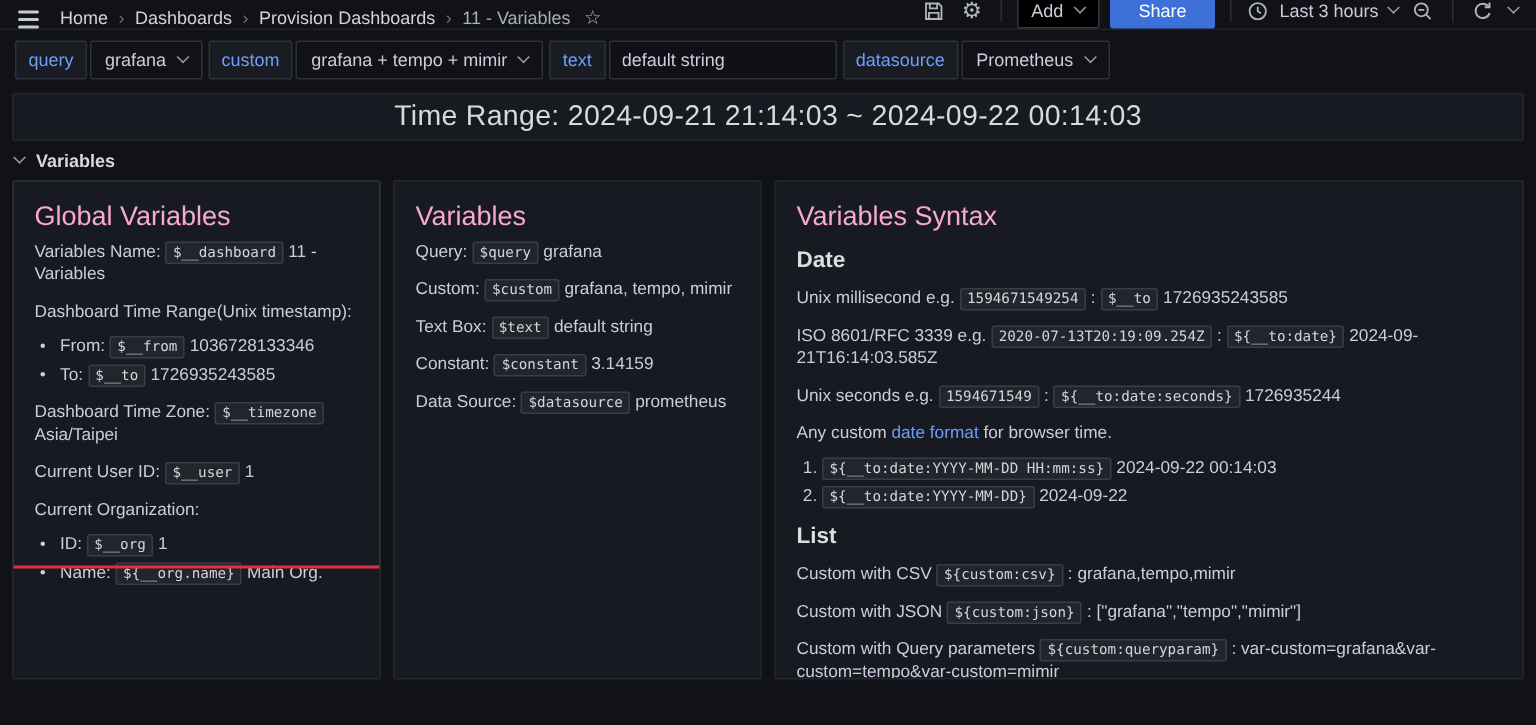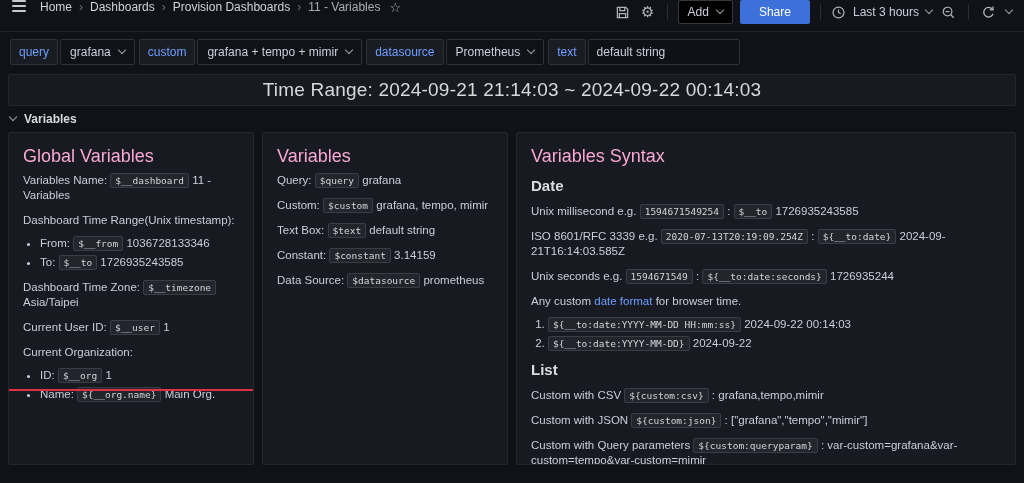--- a/index.html
+++ b/index.html
@@ -1,20 +1,20 @@
 <!DOCTYPE html>
 <html><head>
 <meta charset="utf-8">
 <style>
   *{margin:0;padding:0;box-sizing:border-box}
   html,body{width:1024px;height:483px;overflow:hidden}
   body{background:#111217;color:#ccccdc;font-family:"Liberation Sans",sans-serif;font-size:12px;position:relative}
 
   
-  .nav{height:32px;display:flex;align-items:flex-start;padding:0 10px;border-bottom:1px solid #202226}
+  .nav{height:20px;display:flex;align-items:flex-end;padding:0 10px;border-bottom:1px solid #202226}
   .hamburger{display:flex;flex-direction:column;gap:3px;margin:0 14px 0 2px;cursor:pointer;background:none;border:none}
   .hamburger span{display:block;width:14px;height:2px;background:#c7cad1;border-radius:1px}
   .breadcrumb{display:flex;align-items:center}
   .crumb{color:#d2d3da;text-decoration:none;font-size:12px;cursor:pointer}
   .crumb.current{color:#a8aeb8}
   .sep{color:#70747c;margin:0 7px;font-size:12px}
   .star{font-size:13px;color:#b0b4bc;margin-left:9px;cursor:pointer;background:none;border:none}
   .nav-right{margin-left:auto;display:flex;align-items:center;gap:7px}
   .icon-btn{background:none;border:none;display:flex;align-items:center;cursor:pointer;padding:2px;color:#b0b4bc}
   .gear-glyph{font-size:15px;line-height:15px;color:#b0b4bc;font-family:"DejaVu Sans",sans-serif}
@@ -133,29 +133,29 @@
     </div>
   </div>
   <div class="var-group">
     <div class="var-label">custom</div>
     <div class="var-value">
       <span>grafana + tempo + mimir</span>
       <span class="chev"></span>
     </div>
   </div>
   <div class="var-group">
+    <div class="var-label">text</div>
+    <input class="var-input" value="default string" style="">
+  </div>
+  <div class="var-group">
     <div class="var-label">datasource</div>
     <div class="var-value">
       <span>Prometheus</span>
       <span class="chev"></span>
     </div>
-  </div>
-  <div class="var-group">
-    <div class="var-label">text</div>
-    <input class="var-input" value="default string" style="">
   </div>
 </div>
 
 <div class="dash">
 
   <div class="panel title-panel">
     <div class="title-text">Time Range: 2024-09-21 21:14:03 ~ 2024-09-22 00:14:03</div>
   </div>
 
   <button class="row-header">

